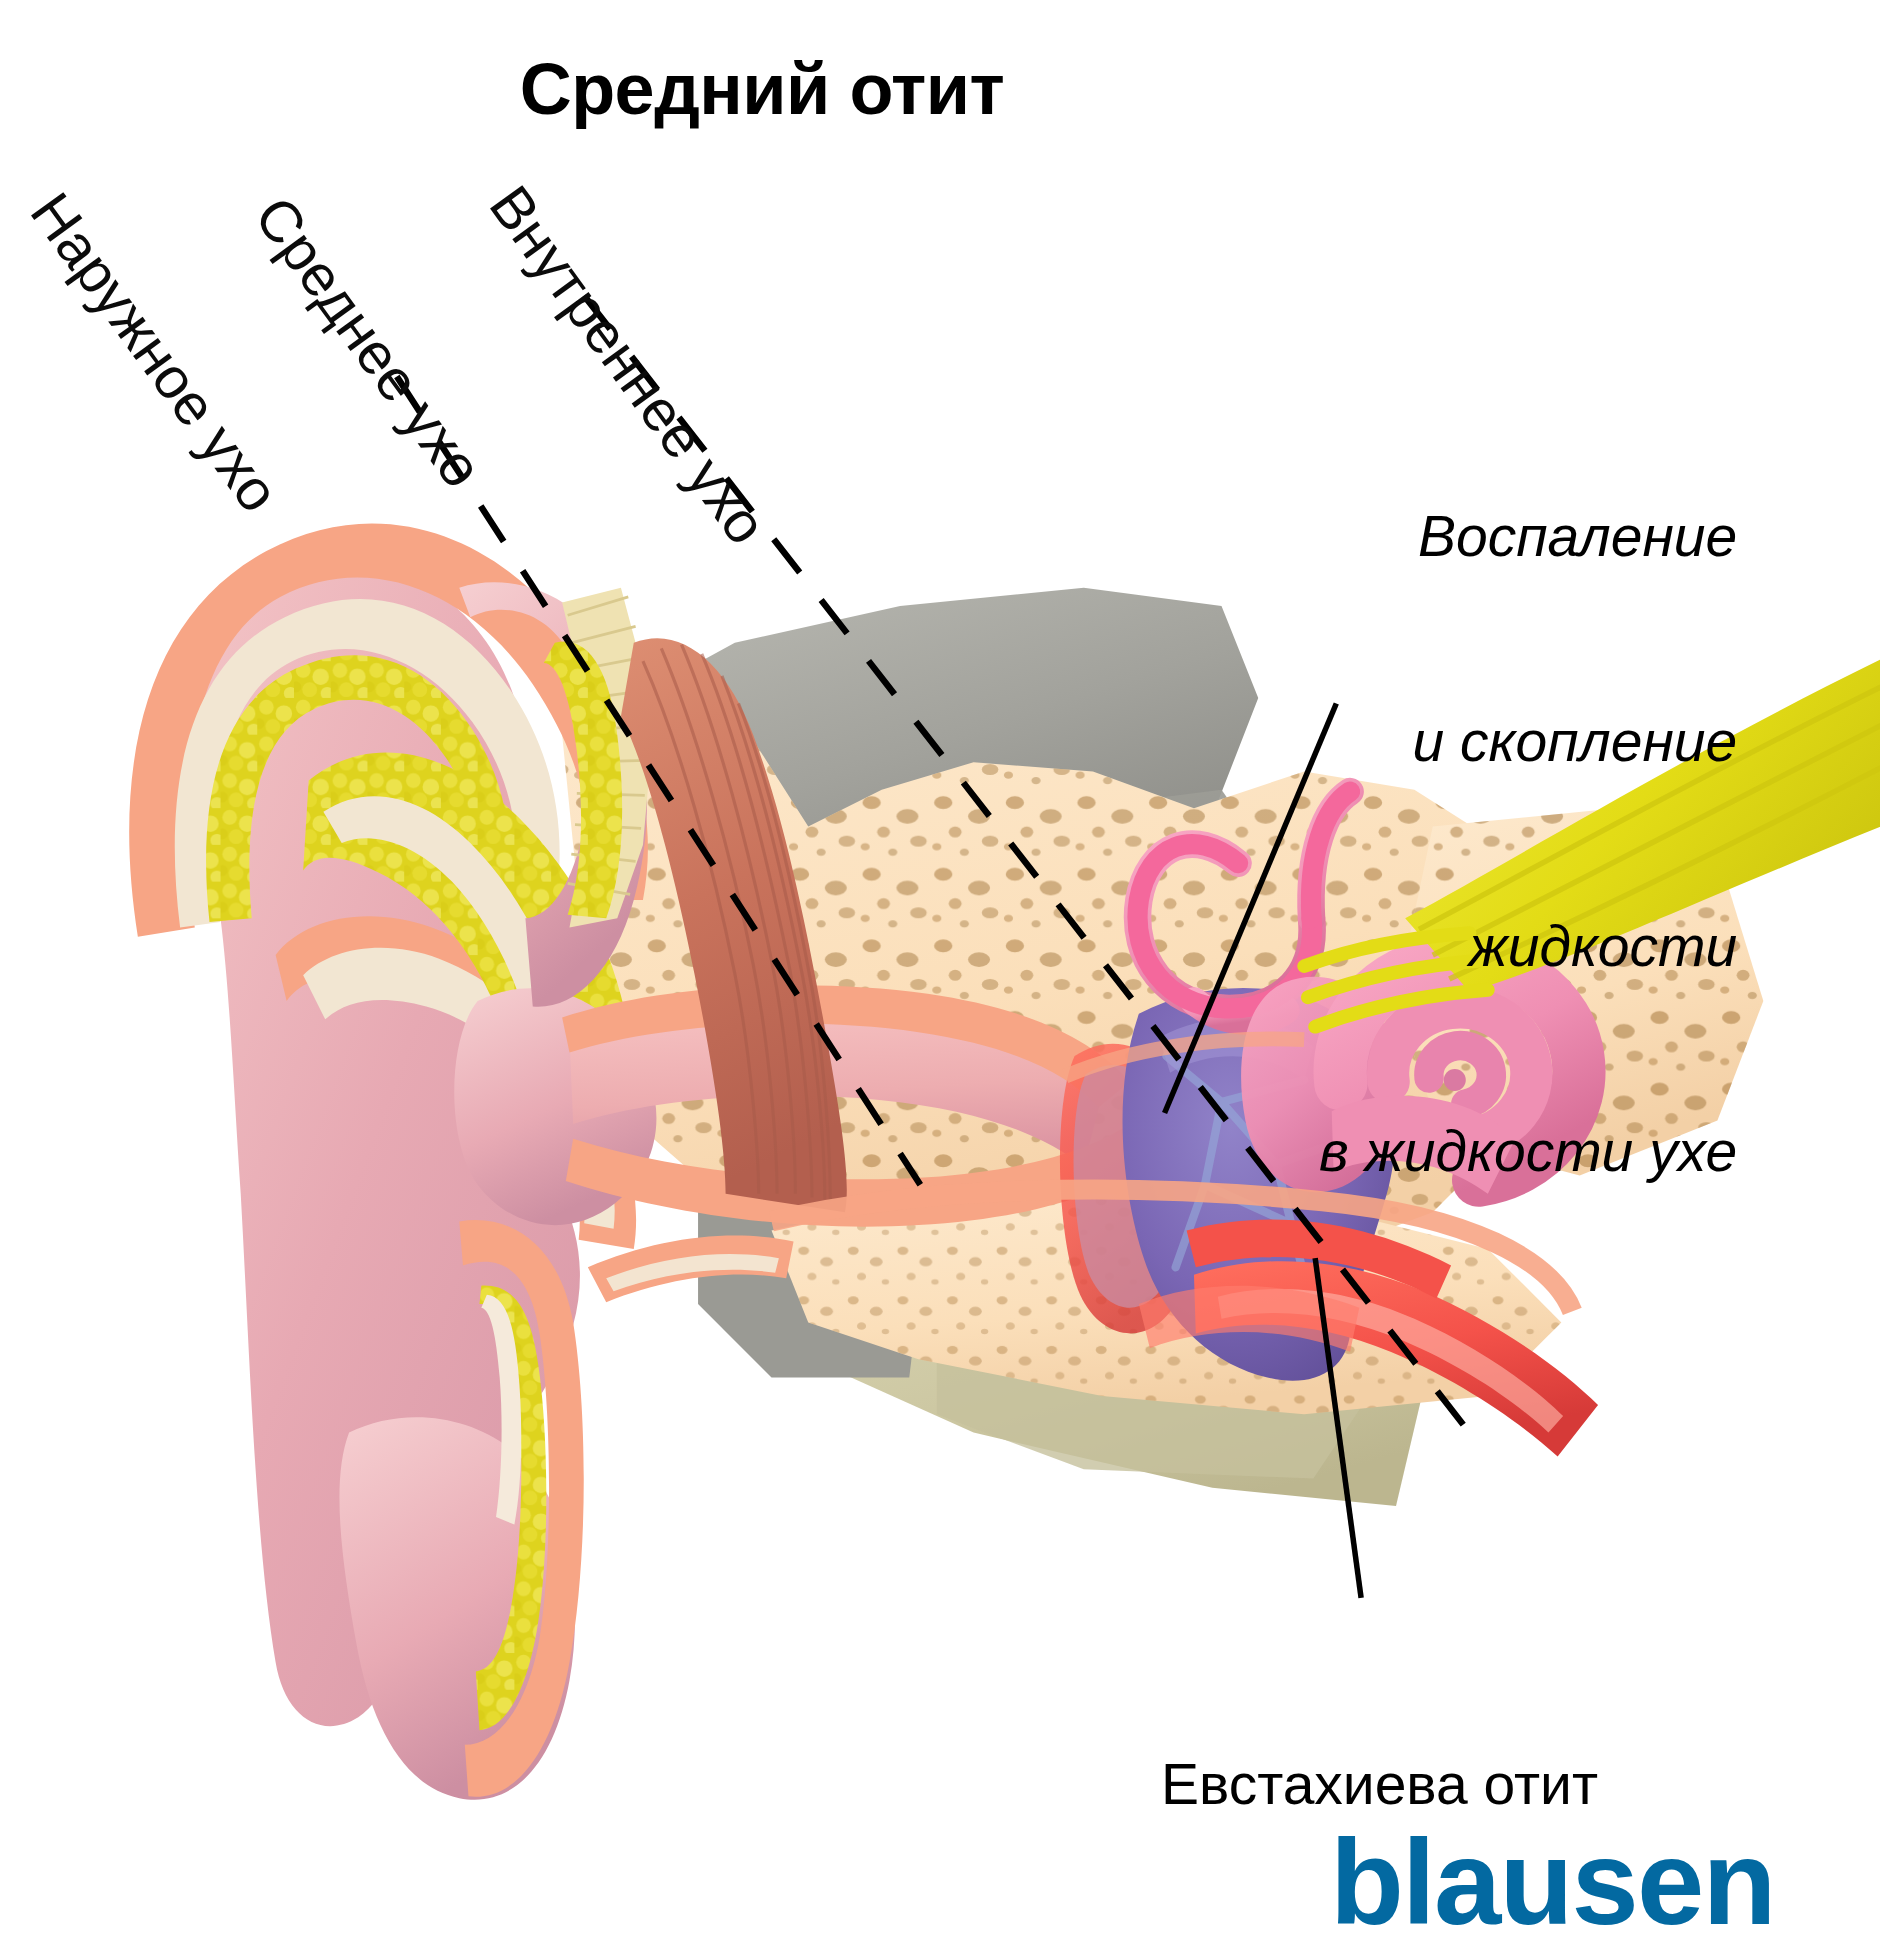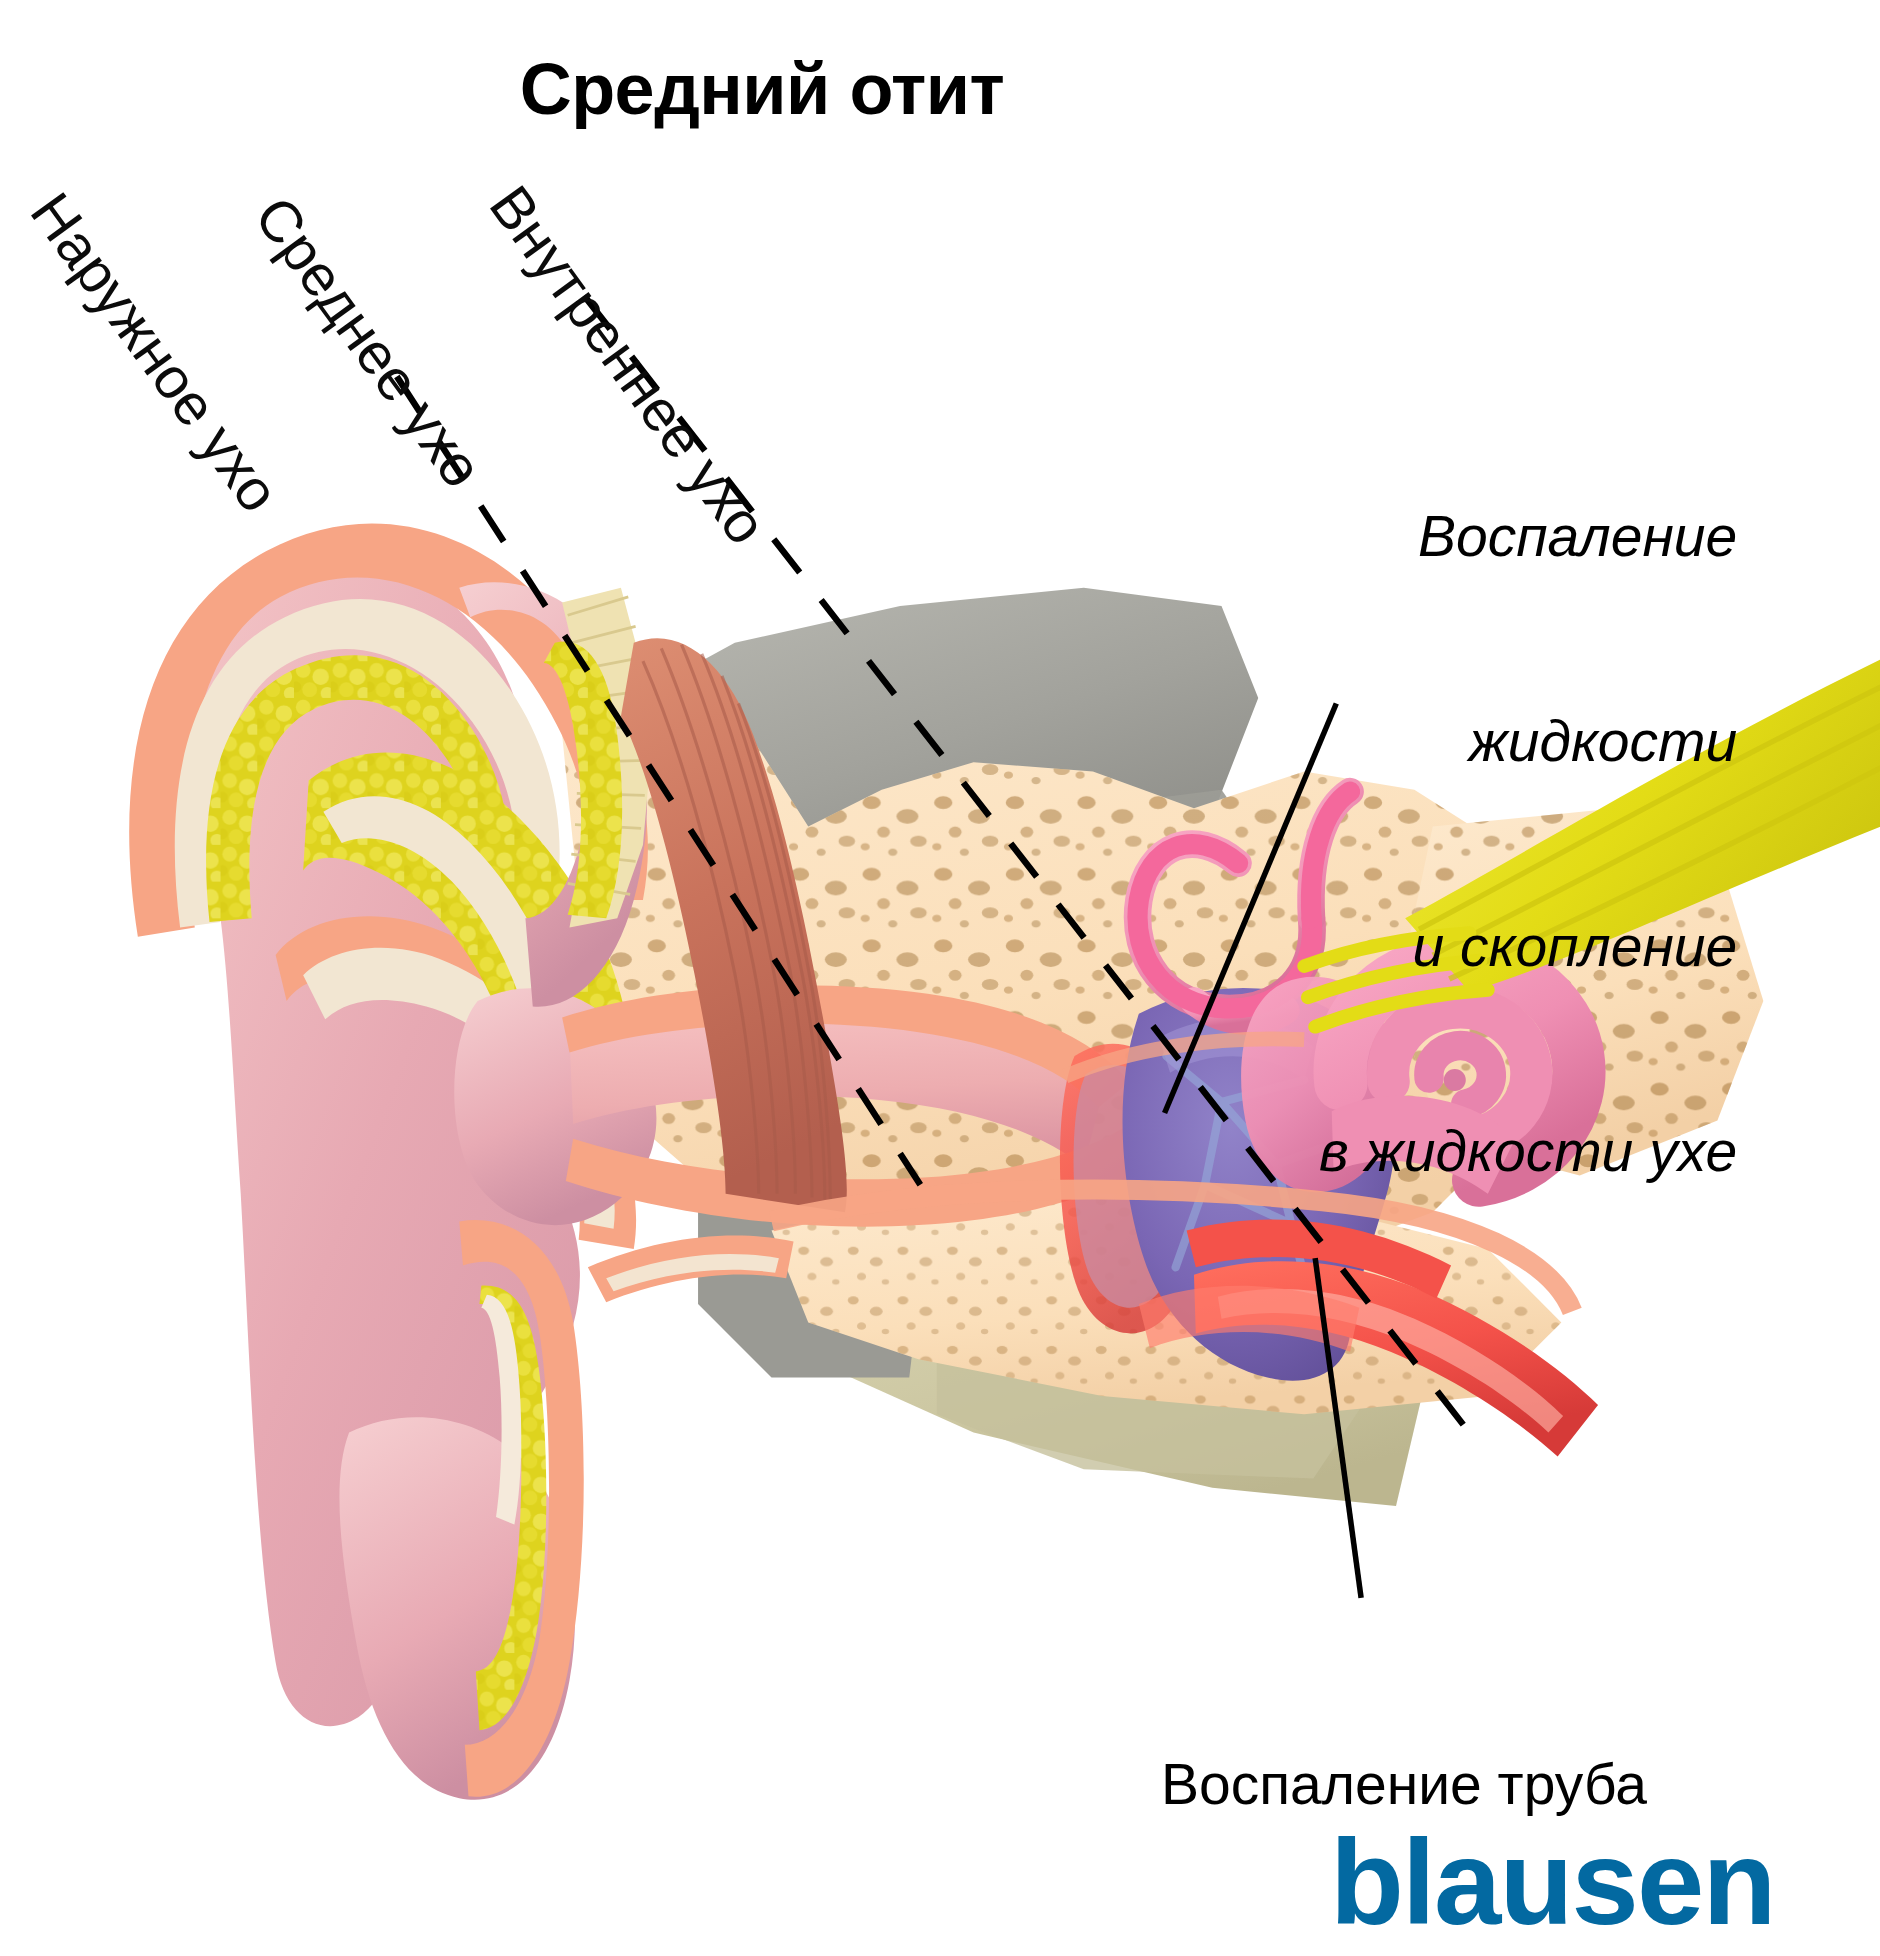--- a/index.html
+++ b/index.html
@@ -313,25 +313,25 @@
   <div class="title">Средний отит</div>
 
   <div class="rot-label" style="left:72px;top:180px;transform:rotate(54deg);">Наружное ухо</div>
 
   <div class="rot-label" style="left:296px;top:184px;transform:rotate(54deg);">Среднее ухо</div>
 
   <div class="rot-label" style="left:531px;top:173px;transform:rotate(54deg);">Внутреннее ухо</div>
 
   <div class="callout italic" style="left:1319px;top:365px;text-align:right;">
     <div>Воспаление</div>
+    <div>и скопление</div>
     <div>жидкости</div>
-    <div>и скопление</div>
     <div>в жидкости ухе</div>
   </div>
 
   <div class="callout plain" style="left:1161px;top:1613px;">
-    <div>Воспаление труба</div>
+    <div>Евстахиева отит</div>
     <div>(сужение просвета)</div>
   </div>
 
   <div class="watermark">blausen</div>
 </div>
 
 
 </body></html>

